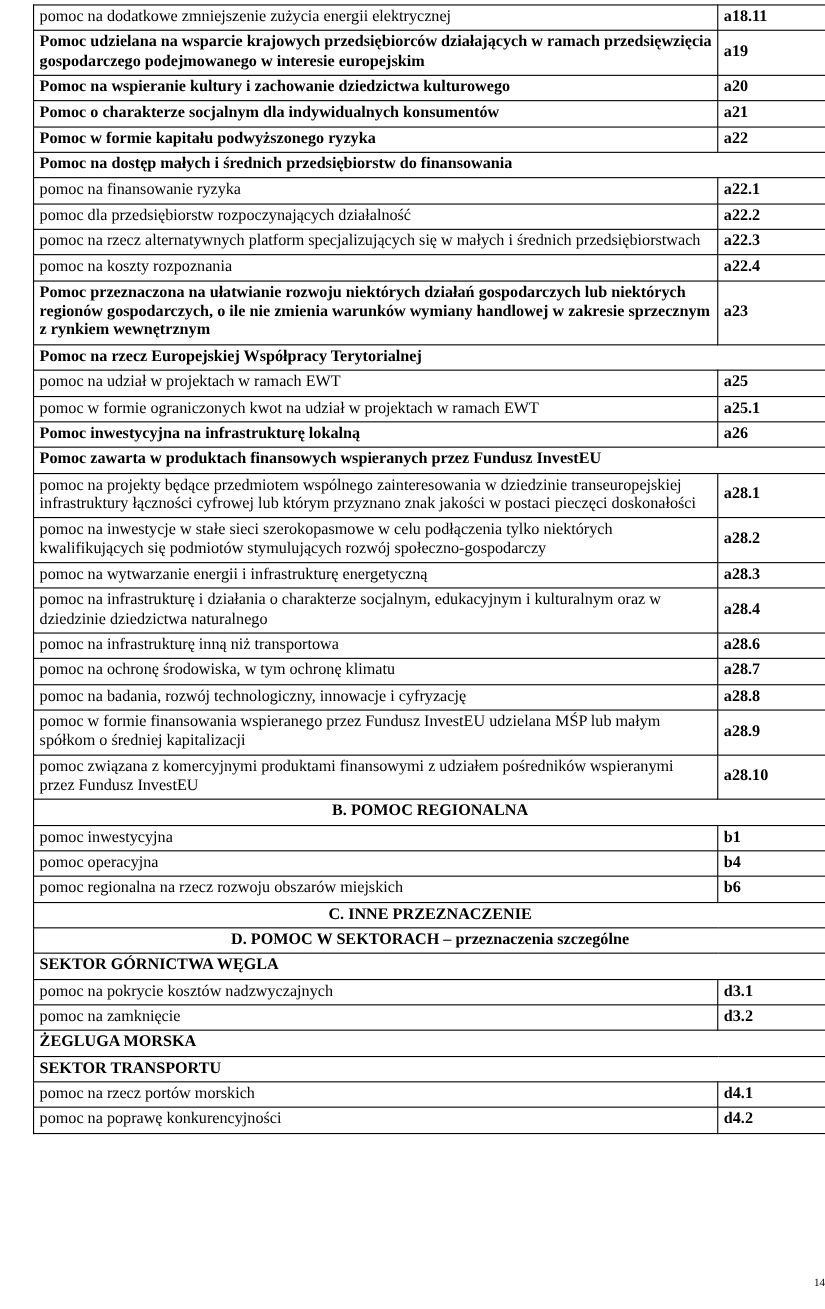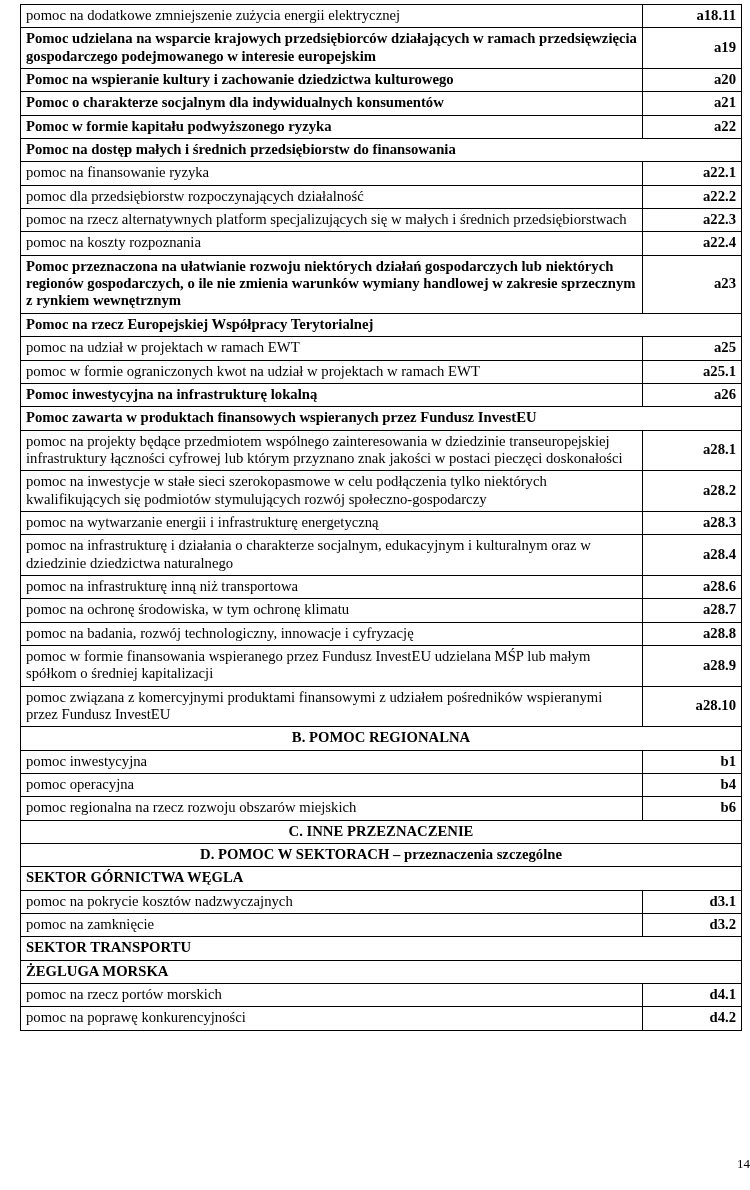--- a/index.html
+++ b/index.html
@@ -11,37 +11,37 @@
     width: 750px;
     height: 1190px;
     font-family: "Liberation Serif", serif;
     color: #000000;
   }
   .page {
     position: relative;
     width: 750px;
     height: 1190px;
     box-sizing: border-box;
-    padding: 4px 14px 0 20px;
+    padding: 4px 14px 0 30px;
   }
   table.aid-table {
     width: 722px;
     border-collapse: collapse;
     table-layout: fixed;
     font-size: 14.7px;
     line-height: 1.18;
   }
   table.aid-table td {
     border: 1px solid #000000;
     padding: 2px 5px 3px 5px;
     vertical-align: middle;
   }
   td.code {
     width: 88px;
-    text-align: right;
+    text-align: left;
     font-weight: bold;
     white-space: nowrap;
   }
   tr.bold td {
     font-weight: bold;
   }
   tr.section td {
     font-weight: bold;
     text-align: center;
     margin-left: 28px;
@@ -50,21 +50,21 @@
     font-weight: bold;
     text-align: left;
     margin-left: 24px;
   }
   .footer {
     position: absolute;
     left: 0;
     right: 0;
     bottom: 18px;
     text-align: right;
-    font-size: 13px;
+    font-size: 10px;
     font-family: "Liberation Serif", serif;
   }
 </style>
 </head>
 <body>
 
 <div class="page">
   <table class="aid-table">
     <tbody id="table-body">
         <tr>
@@ -190,24 +190,24 @@
         </tr>
         <tr>
           <td class="label">pomoc na pokrycie kosztów nadzwyczajnych</td>
           <td class="code">d3.1</td>
         </tr>
         <tr>
           <td class="label">pomoc na zamknięcie</td>
           <td class="code">d3.2</td>
         </tr>
         <tr class="subheader">
+          <td class="label" colspan="2">ŻEGLUGA MORSKA</td>
+        </tr>
+        <tr class="subheader">
           <td class="label" colspan="2">SEKTOR TRANSPORTU</td>
-        </tr>
-        <tr class="subheader">
-          <td class="label" colspan="2">ŻEGLUGA MORSKA</td>
         </tr>
         <tr>
           <td class="label">pomoc na rzecz portów morskich</td>
           <td class="code">d4.1</td>
         </tr>
         <tr>
           <td class="label">pomoc na poprawę konkurencyjności</td>
           <td class="code">d4.2</td>
         </tr>
       </tbody>

